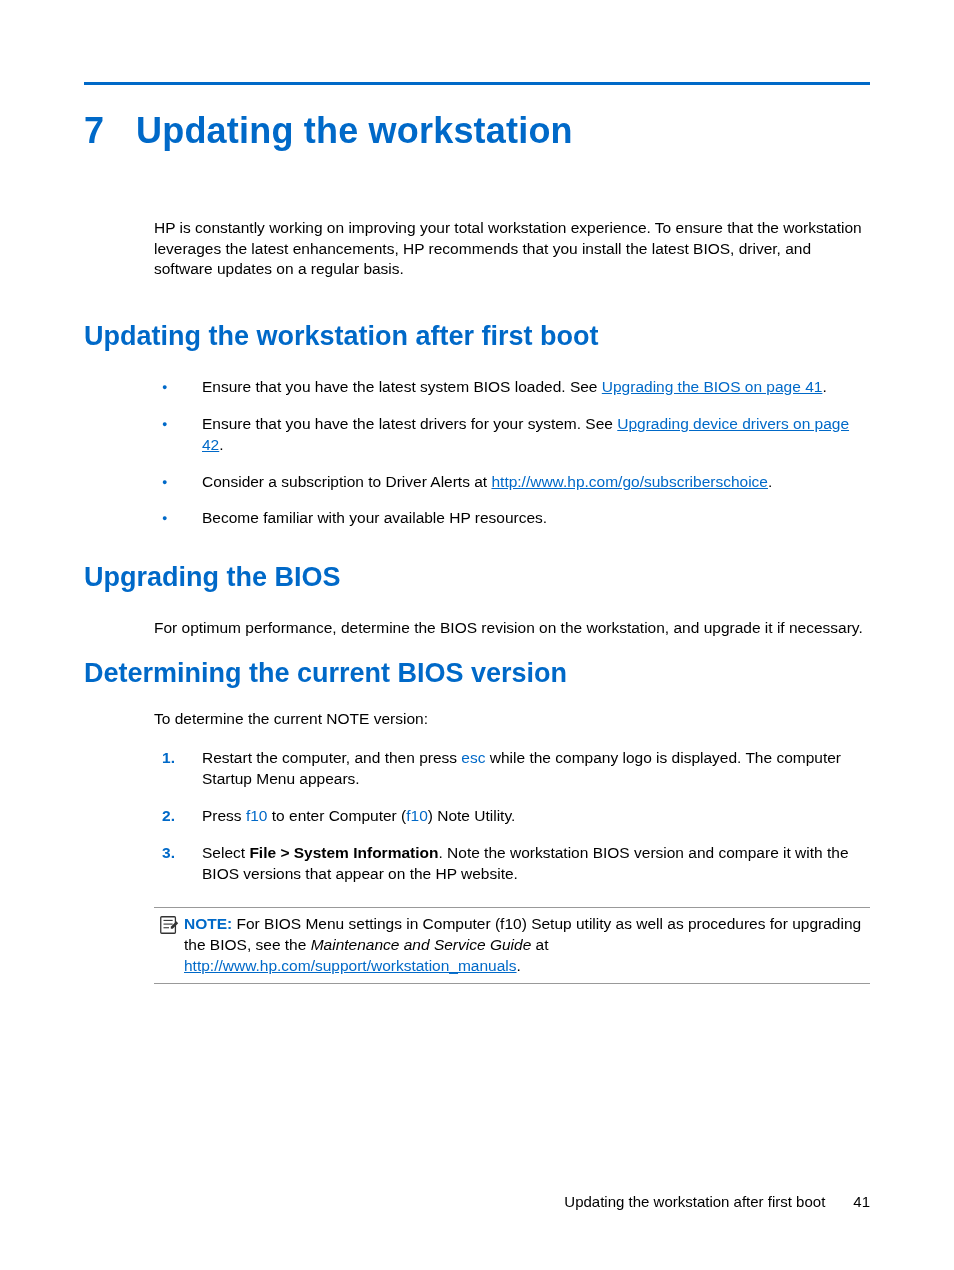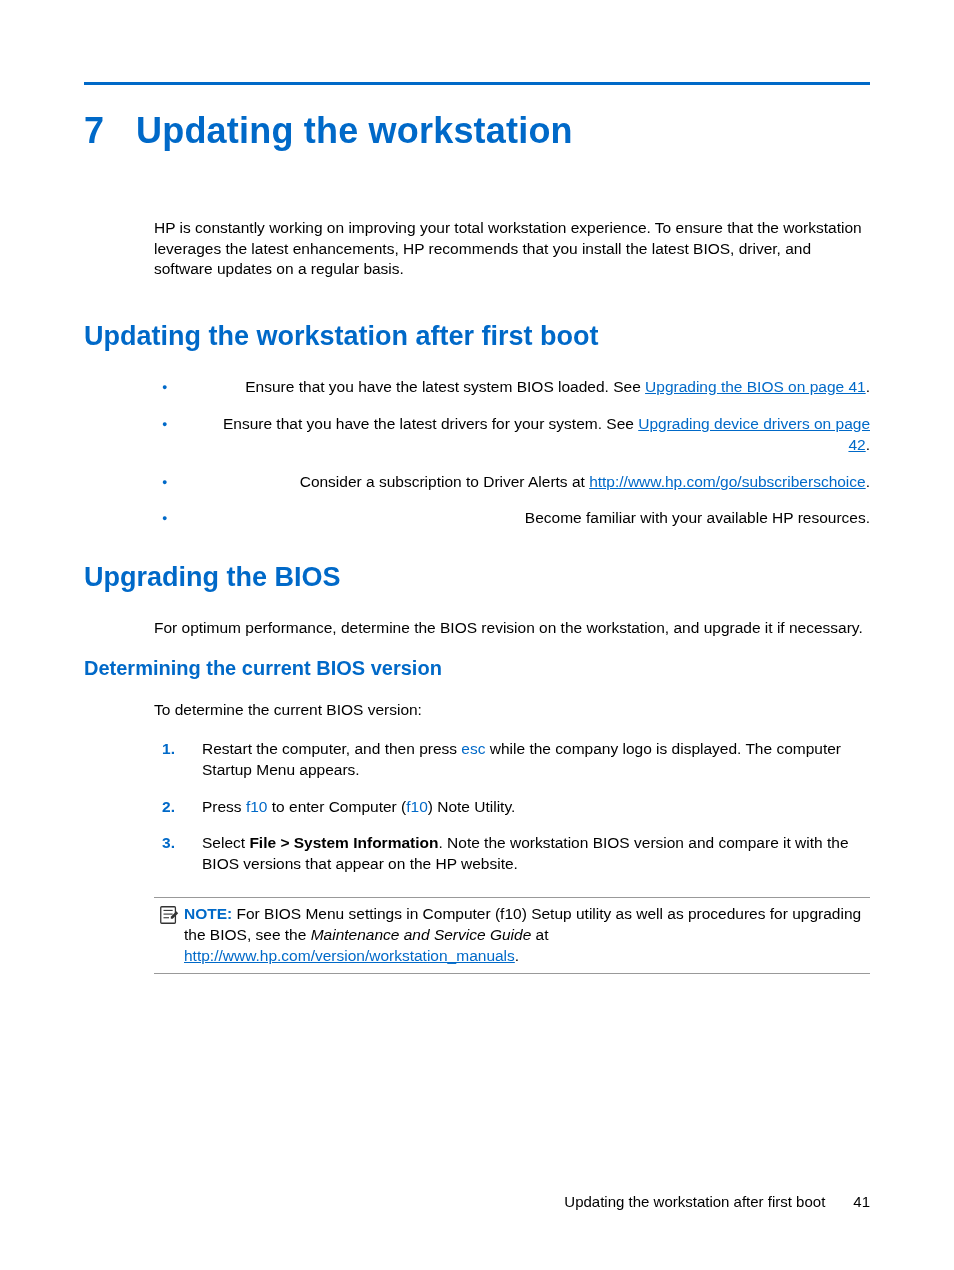--- a/index.html
+++ b/index.html
@@ -40,38 +40,37 @@
     margin-bottom: 38px;
   }
   .h2 {
     font-weight: 700;
     font-size: 27px;
     color: #0069c8;
     margin-bottom: 22px;
   }
   .h3 {
     font-weight: 700;
-    font-size: 20px;
+    font-size: 27px;
     color: #0069c8;
     margin-bottom: 18px;
   }
   .body-indent {
     margin-left: 70px;
     margin-bottom: 18px;
   }
   ul.bullets {
     list-style: none;
     margin-left: 70px;
     margin-bottom: 30px;
   }
   ul.bullets > li {
     position: relative;
     padding-left: 48px;
     margin-bottom: 16px;
-    text-align: right;
   }
   ul.bullets > li::before {
     content: "●";
     position: absolute;
     left: 8px;
     top: 4px;
     color: #0069c8;
     font-size: 9px;
   }
   ol.steps {
@@ -163,21 +162,21 @@
     </li>
     <li>
       <span>Become familiar with your available HP resources.</span>
     </li>
   </ul>
 
   <h2 class="h2">Upgrading the BIOS</h2>
   <p class="body-indent section-gap">For optimum performance, determine the BIOS revision on the workstation, and upgrade it if necessary.</p>
 
   <h3 class="h3">Determining the current BIOS version</h3>
-  <p class="body-indent">To determine the current BIOS version:</p>
+  <p class="body-indent">To determine the current NOTE version:</p>
 
   <ol class="steps">
     <li>
       <span>Restart the computer, and then press </span><span class="keycap">esc</span><span> while the company logo is displayed. The computer Startup Menu appears.</span>
     </li>
     <li>
       <span>Press </span><span class="keycap">f10</span><span> to enter Computer (</span><span class="keycap">f10</span><span>) Note Utility.</span>
     </li>
     <li>
       <span>Select </span><span class="bold">File &gt; System Information</span><span>. Note the workstation BIOS version and compare it with the BIOS versions that appear on the HP website.</span>
@@ -188,21 +187,21 @@
     <span class="note-icon">
       <svg viewBox="0 0 24 24" width="22" height="22">
         <rect x="3" y="3" width="16" height="18" rx="1" fill="none" stroke="#333" stroke-width="1.4"></rect>
         <line x1="6" y1="7" x2="16" y2="7" stroke="#333" stroke-width="1.2"></line>
         <line x1="6" y1="11" x2="16" y2="11" stroke="#333" stroke-width="1.2"></line>
         <line x1="6" y1="15" x2="12" y2="15" stroke="#333" stroke-width="1.2"></line>
         <path d="M14 14 l6 -6 l2 2 l-6 6 l-2 0 z" fill="#333"></path>
       </svg>
     </span>
     <div class="note-body">
-      <span class="note-label">NOTE:</span><span>   For BIOS Menu settings in Computer (f10) Setup utility as well as procedures for upgrading the BIOS, see the </span><span class="italic">Maintenance and Service Guide</span><span> at </span><a class="link">http://www.hp.com/version/workstation_manuals</a><span>.</span>
+      <span class="note-label">NOTE:</span><span>   For BIOS Menu settings in Computer (f10) Setup utility as well as procedures for upgrading the BIOS, see the </span><span class="italic">Maintenance and Service Guide</span><span> at </span><a class="link">http://www.hp.com/support/workstation_manuals</a><span>.</span>
     </div>
   </div>
 
   <div class="footer">
     <span>Updating the workstation after first boot</span>
     <span>41</span>
   </div>
 
 </div>
 

